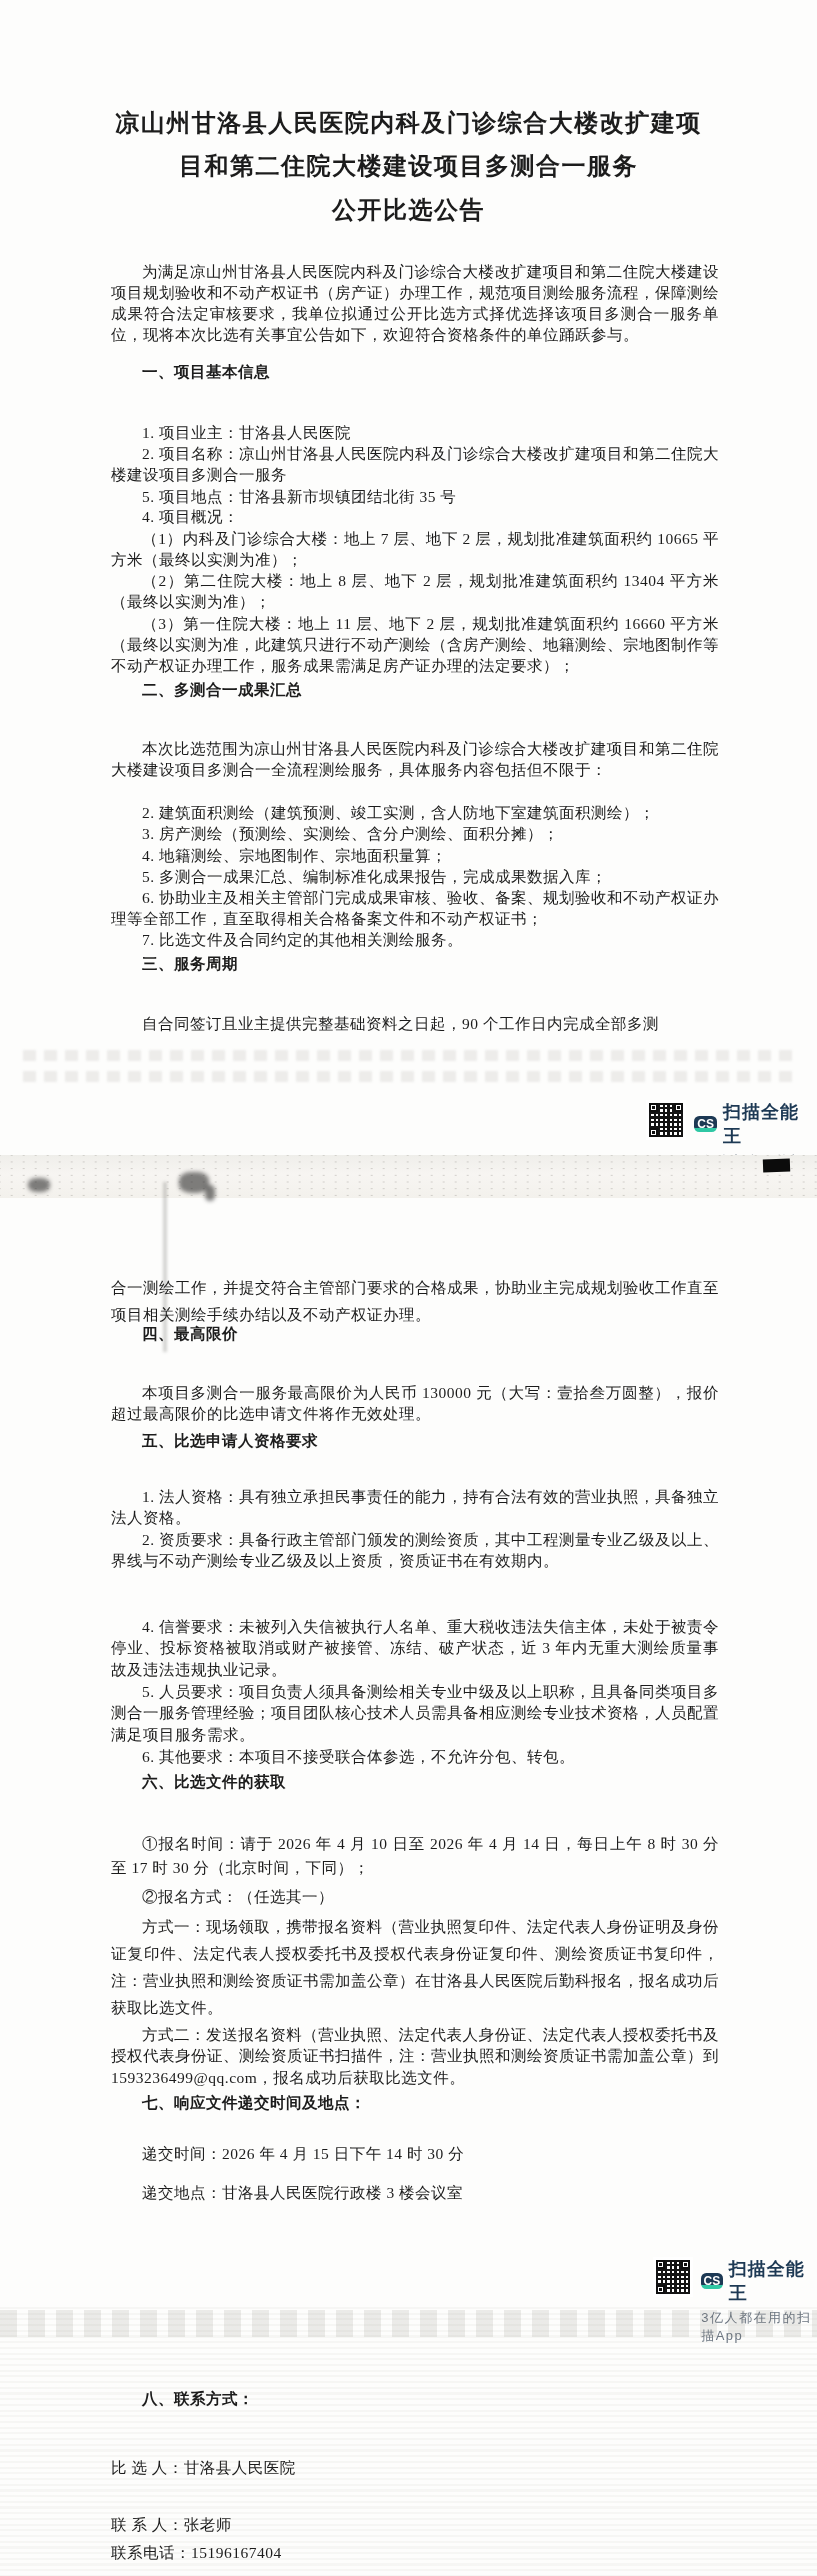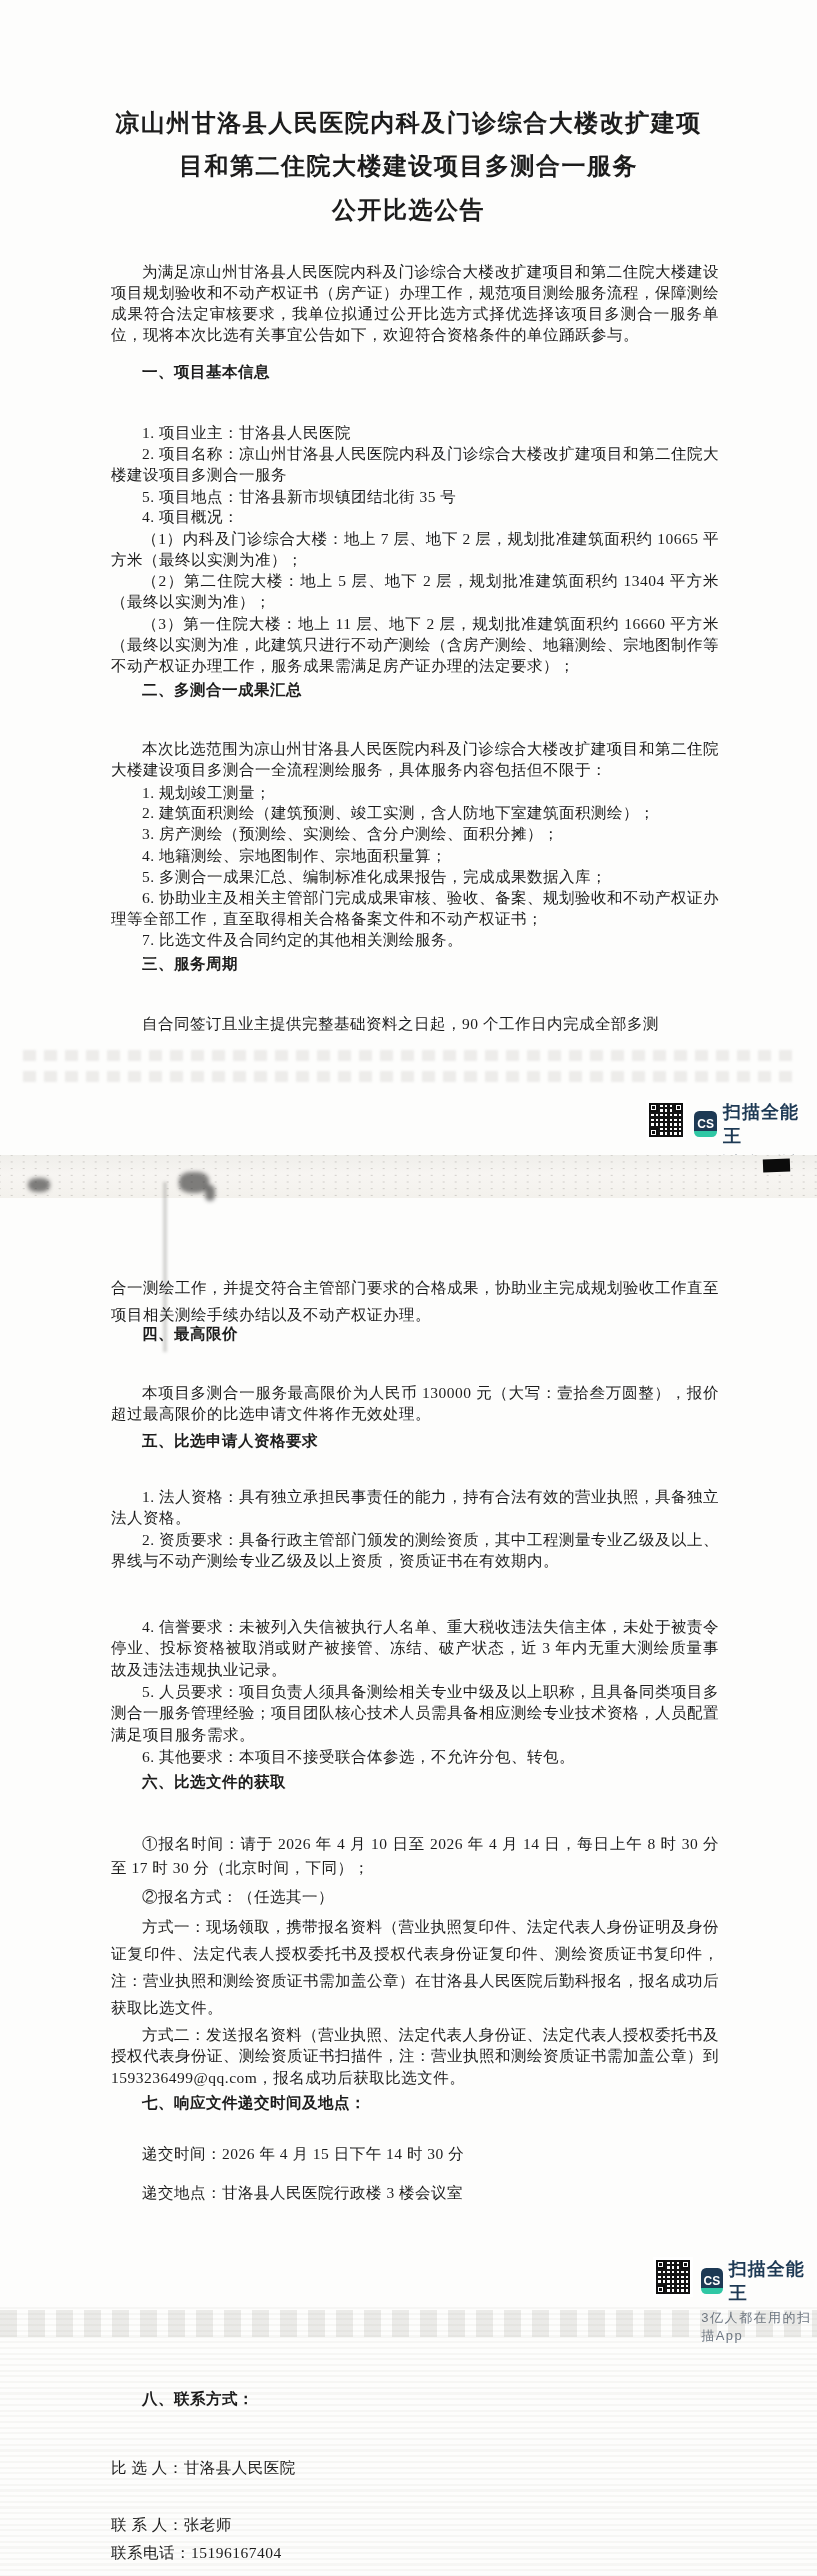--- a/index.html
+++ b/index.html
@@ -42,21 +42,21 @@
   .cs-wm{position:absolute;display:flex;gap:8.2px;align-items:flex-start;}
   .qr{width:40px;height:40px;background:#fff;position:relative;flex:0 0 auto;}
   .qr::before{content:"";position:absolute;inset:2.6px;
     background-image:repeating-linear-gradient(0deg,#141414 0 2.1px,transparent 2.1px 4.6px),
                      repeating-linear-gradient(90deg,#141414 0 2.1px,#fff 2.1px 4.6px);}
   .qr i{position:absolute;width:9.8px;height:9.8px;border:2.1px solid #0f0f0f;background:#fff;
         box-sizing:border-box;}
   .qr i::after{content:"";position:absolute;inset:1px;background:#0f0f0f;}
   .qr .f1{left:2.6px;top:2.6px}.qr .f2{right:2.6px;top:2.6px}.qr .f3{left:2.6px;bottom:2.6px}
   .cs-row{display:flex;align-items:center;gap:6.2px;}
-  .cs-logo{width:23px;height:26px;border-radius:5.2px;display:flex;align-items:center;
+  .cs-logo{width:23px;height:16px;border-radius:5.2px;display:flex;align-items:center;
     justify-content:center;color:#fff;font-weight:700;font-size:12px;
     font-family:"Liberation Sans","DejaVu Sans",sans-serif;
     background:linear-gradient(180deg,var(--navy) 0 76%,var(--teal) 76% 100%);}
   .cs-brand{font-size:18px;font-weight:700;color:var(--navy);letter-spacing:1px;
     font-family:"Liberation Sans","DejaVu Sans",sans-serif;}
   .cs-tagline{margin-top:3.6px;font-size:13px;color:#6a7480;letter-spacing:1.5px;
     font-family:"Liberation Sans","DejaVu Sans",sans-serif;}
 </style>
 </head>
 <body>
@@ -69,26 +69,25 @@
     <div class="blk title" style="top:189px;">公开比选公告</div>
 
     <p class="blk ind" style="top:245px;">为满足凉山州甘洛县人民医院内科及门诊综合大楼改扩建项目和第二住院大楼建设项目规划验收和不动产权证书（房产证）办理工作，规范项目测绘服务流程，保障测绘成果符合法定审核要求，我单位拟通过公开比选方式择优选择该项目多测合一服务单位，现将本次比选有关事宜公告如下，欢迎符合资格条件的单位踊跃参与。</p>
 
     <div class="blk ind hd" style="top:361px;">一、项目基本信息</div>
     <p class="blk ind" style="top:406px;">1. 项目业主：甘洛县人民医院</p>
     <p class="blk ind" style="top:427px;">2. 项目名称：凉山州甘洛县人民医院内科及门诊综合大楼改扩建项目和第二住院大楼建设项目多测合一服务</p>
     <p class="blk ind" style="top:470px;">5. 项目地点：甘洛县新市坝镇团结北街 35 号</p>
     <p class="blk ind" style="top:490px;">4. 项目概况：</p>
     <p class="blk ind" style="top:512px;">（1）内科及门诊综合大楼：地上 7 层、地下 2 层，规划批准建筑面积约 10665 平方米（最终以实测为准）；</p>
-    <p class="blk ind" style="top:554px;">（2）第二住院大楼：地上 5 层、地下 2 层，规划批准建筑面积约 13404 平方米（最终以实测为准）；</p>
+    <p class="blk ind" style="top:554px;">（2）第二住院大楼：地上 8 层、地下 2 层，规划批准建筑面积约 13404 平方米（最终以实测为准）；</p>
     <p class="blk ind" style="top:597px;">（3）第一住院大楼：地上 11 层、地下 2 层，规划批准建筑面积约 16660 平方米（最终以实测为准，此建筑只进行不动产测绘（含房产测绘、地籍测绘、宗地图制作等不动产权证办理工作，服务成果需满足房产证办理的法定要求）；</p>
 
     <div class="blk ind hd" style="top:679px;">二、多测合一成果汇总</div>
     <p class="blk ind" style="top:722px;">本次比选范围为凉山州甘洛县人民医院内科及门诊综合大楼改扩建项目和第二住院大楼建设项目多测合一全流程测绘服务，具体服务内容包括但不限于：</p>
-    <p class="blk ind" style="top:766px;">1. 规划竣工测量；</p>
     <p class="blk ind" style="top:786px;">2. 建筑面积测绘（建筑预测、竣工实测，含人防地下室建筑面积测绘）；</p>
     <p class="blk ind" style="top:807px;">3. 房产测绘（预测绘、实测绘、含分户测绘、面积分摊）；</p>
     <p class="blk ind" style="top:829px;">4. 地籍测绘、宗地图制作、宗地面积量算；</p>
     <p class="blk ind" style="top:850px;">5. 多测合一成果汇总、编制标准化成果报告，完成成果数据入库；</p>
     <p class="blk ind" style="top:871px;">6. 协助业主及相关主管部门完成成果审核、验收、备案、规划验收和不动产权证办理等全部工作，直至取得相关合格备案文件和不动产权证书；</p>
     <p class="blk ind" style="top:913px;">7. 比选文件及合同约定的其他相关测绘服务。</p>
 
     <div class="blk ind hd" style="top:953px;">三、服务周期</div>
     <p class="blk ind" style="top:997px;">自合同签订且业主提供完整基础资料之日起，90 个工作日内完成全部多测</p>
   </section>

